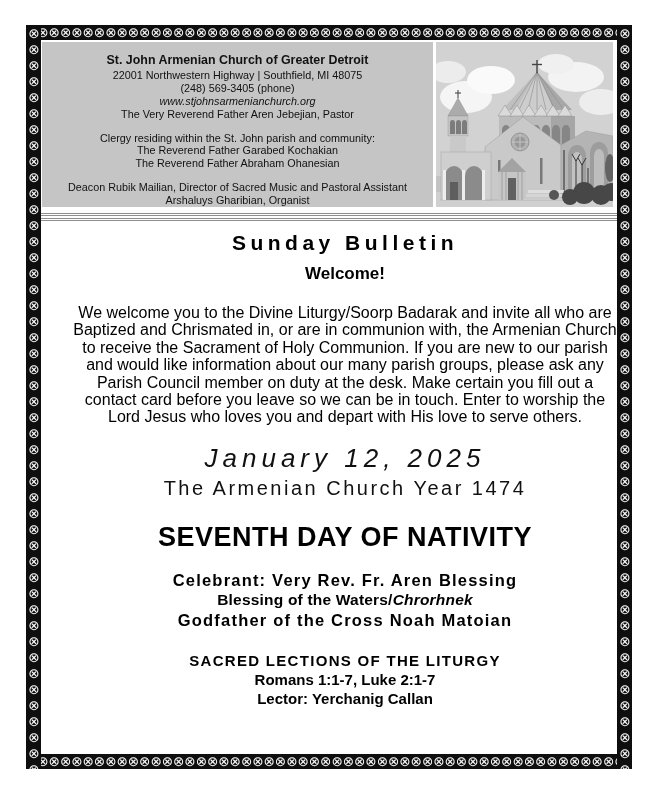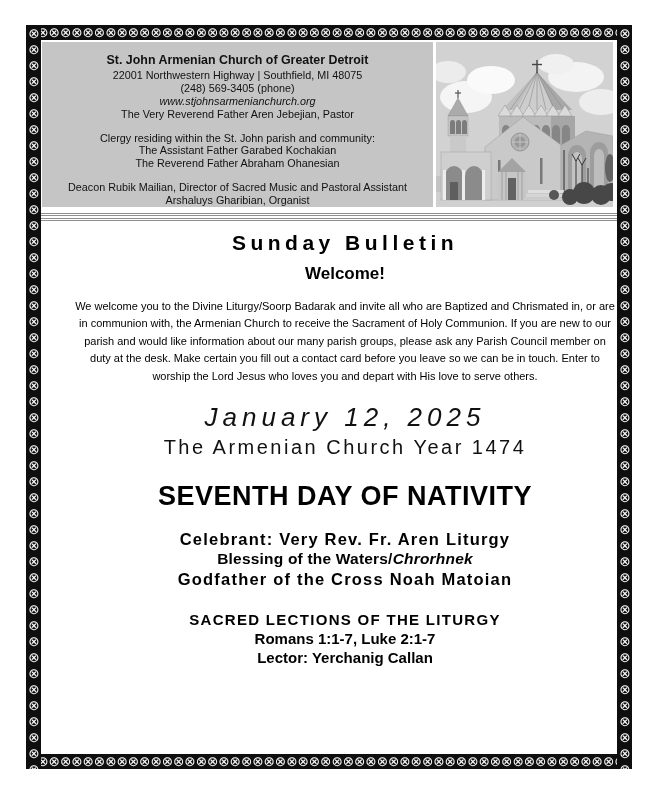--- a/index.html
+++ b/index.html
@@ -41,21 +41,21 @@
   .separator {
     margin-top:6px; height:8px; width:100%;
     background:linear-gradient(to bottom,
       #8f8f8f 0 13%, #ffffff 13% 26%, #8f8f8f 26% 38%,
       #ffffff 38% 62%, #8f8f8f 62% 74%, #ffffff 74% 87%, #8f8f8f 87% 100%);
   }
 
   .center { text-align:center;padding-left:32px; }
   .bulletin-title { margin-top:10px; font-size:21px; font-weight:bold; letter-spacing:4.5px; }
   .welcome-heading { margin-top:9px; font-size:17px; font-weight:bold; }
-  .welcome-paragraph { margin-top:14px; font-size:11px; line-height:17.4px; }
+  .welcome-paragraph { margin-top:20px; font-size:16px; line-height:17.4px; }
   .service-date { margin-top:17px; font-size:26px; font-weight:400; letter-spacing:5px; color:#111;font-style:italic; }
   .church-year { margin-top:3px; font-size:20px; letter-spacing:2.5px; color:#111; }
   .feast-title { margin-top:22px; font-size:27px; font-weight:bold; letter-spacing:0.5px; }
   .celebrant-block { margin-top:17px; font-size:16.5px; font-weight:bold; line-height:20px; }
   .celebrant-line, .godfather-line { letter-spacing:1.2px; }
   .blessing-line { font-size:15.5px; letter-spacing:0.2px; }
   .blessing-line .it { font-style:italic; }
   .schedule-block { margin-top:24px; font-size:15px; font-weight:bold; line-height:20px; }
   .block-heading { letter-spacing:1.3px; }
   .lections-block { margin-top:21px; font-size:15px; font-weight:bold; line-height:19px; }
@@ -74,21 +74,21 @@
 
     <div class="header-row">
       <div class="header-box">
         <div class="church-name">St. John Armenian Church of Greater Detroit</div>
         <div>22001 Northwestern Highway | Southfield, MI 48075</div>
         <div>(248) 569-3405 (phone)</div>
         <div class="website">www.stjohnsarmenianchurch.org</div>
         <div>The Very Reverend Father Aren Jebejian, Pastor</div>
         <div class="gap"></div>
         <div>Clergy residing within the St. John parish and community:</div>
-        <div>The Assistant Father Garabed Kochakian</div>
+        <div>The Reverend Father Garabed Kochakian</div>
         <div>The Reverend Father Abraham Ohanesian</div>
         <div class="gap"></div>
         <div>Deacon Rubik Mailian, Director of Sacred Music and Pastoral Assistant</div>
         <div>Arshaluys Gharibian, Organist</div>
       </div>
 
       <svg class="photo" viewBox="0 0 177 165" xmlns="http://www.w3.org/2000/svg">
         <rect width="177" height="165" fill="#d2d2d2"></rect>
         <g>
           <ellipse cx="30" cy="55" rx="26" ry="16" fill="#f5f5f5"></ellipse>
@@ -215,21 +215,21 @@
     <div class="center bulletin-title">Sunday Bulletin</div>
     <div class="center welcome-heading">Welcome!</div>
     <div class="center welcome-paragraph">We welcome you to the Divine Liturgy/Soorp Badarak and invite all who are Baptized and Chrismated in, or are in communion with, the Armenian Church to receive the Sacrament of Holy Communion. If you are new to our parish and would like information about our many parish groups, please ask any Parish Council member on duty at the desk. Make certain you fill out a contact card before you leave so we can be in touch. Enter to worship the Lord Jesus who loves you and depart with His love to serve others.</div>
 
     <div class="center service-date">January 12, 2025</div>
     <div class="center church-year">The Armenian Church Year 1474</div>
 
     <div class="center feast-title">SEVENTH DAY OF NATIVITY</div>
 
     <div class="center celebrant-block">
-      <div class="celebrant-line">Celebrant: Very Rev. Fr. Aren Liturgy</div>
+      <div class="celebrant-line">Celebrant: Very Rev. Fr. Aren Blessing</div>
       <div class="blessing-line"><span>Blessing of the Waters/</span><span class="it">Chrorhnek</span></div>
       <div class="godfather-line">Godfather of the Cross Noah Matoian</div>
     </div>
 
 
     <div class="center lections-block">
       <div class="block-heading">SACRED LECTIONS OF THE LITURGY</div>
       <div>Romans 1:1-7, Luke 2:1-7</div>
       <div>Lector: Yerchanig Callan</div>
     </div>

